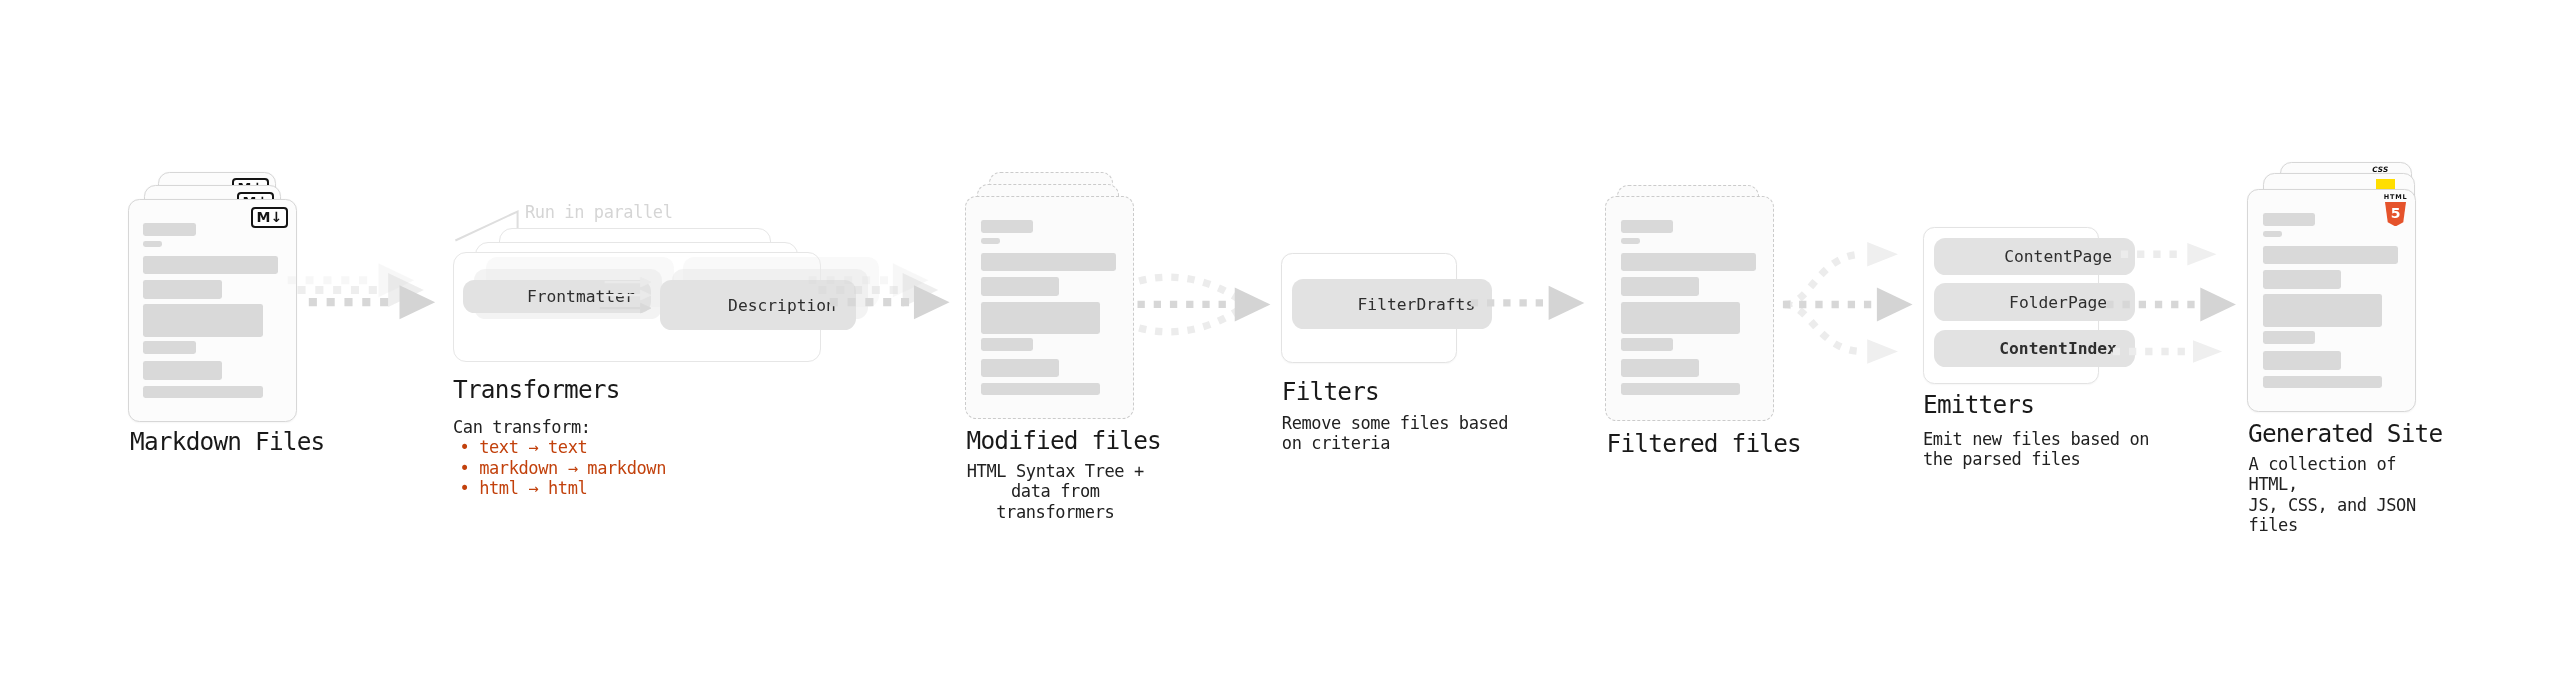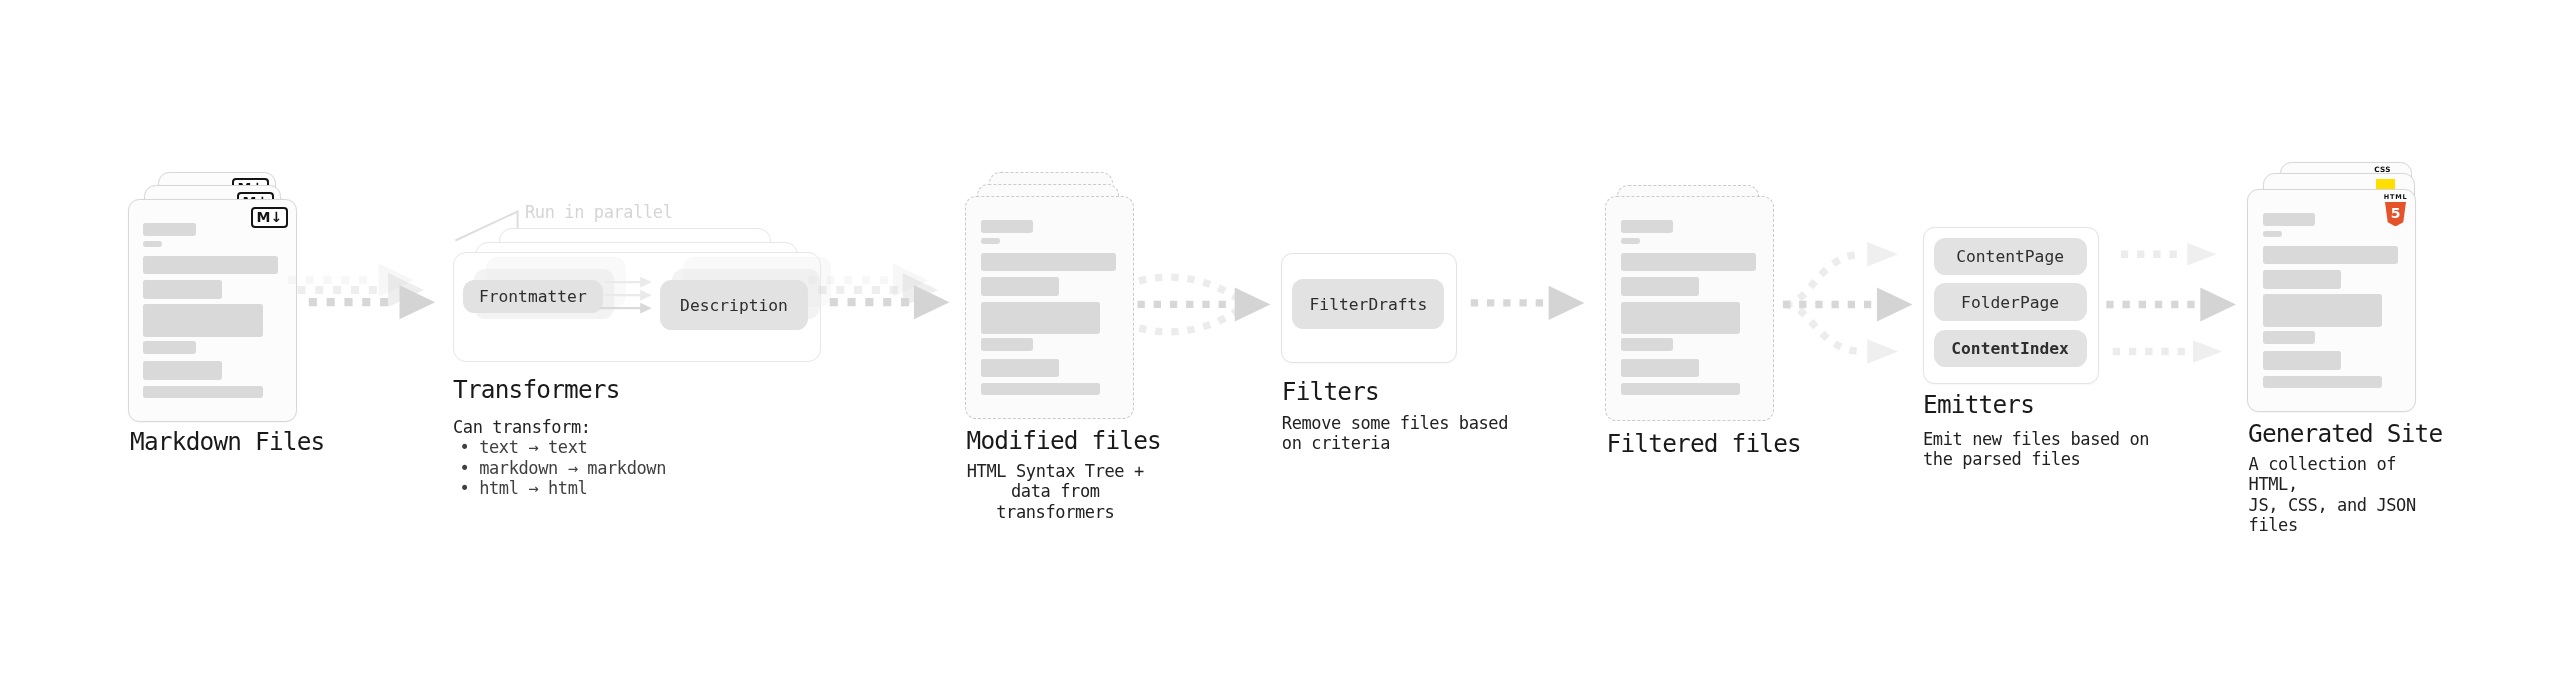--- a/index.html
+++ b/index.html
@@ -17,47 +17,47 @@
   }
   .doc.dashed { border:1.6px dashed #cbcbcb; background:#fbfbfb; box-shadow:none; }
   .skeleton { position:absolute; left:0; right:0; top:0; padding:23px 14.6px 0 14.6px; }
   .bar { background:#d9d9d9; border-radius:2.4px; }
 
   
   .node-title { position:absolute; font-size:24.4px; letter-spacing:-0.8px; color:#191919; white-space:nowrap; }
   .node-sub { position:absolute; font-size:17px; letter-spacing:-0.4px; line-height:20.3px; color:#212121; white-space:pre-line; }
   .note-head { font-size:17px; letter-spacing:-0.4px; line-height:20.3px; color:#212121; }
   .note-list { margin:0; padding:0 0 0 6.5px; list-style:none; }
-  .note-list li { font-size:17px; letter-spacing:-0.4px; line-height:20.3px; color:#404040; white-space:nowrap; }
+  .note-list li { font-size:17px; letter-spacing:-0.4px; line-height:20.3px; color:#c2410c; white-space:nowrap; }
   .note-list li::before { content:"• "; }
 
   
   .pill {
     position:absolute; background:#e2e2e2; border-radius:11.4px;
     display:flex; align-items:center; justify-content:center;
-    font-size:16.3px; color:#2e2e2e; white-space:nowrap;
+    font-size:16.3px; color:#2e2e2e; white-space:nowrap;padding-left:48px;
   }
   .pill.ghost1 { background:#e9e9e9; opacity:0.55; }
   .pill.ghost2 { background:#eeeeee; opacity:0.35; }
 
   
   .frame { position:absolute; border:1.6px solid #e6e6e6; border-radius:13px; background:#ffffff; }
   .outline-box { position:absolute; border:1.6px solid #e3e3e3; border-radius:11.4px; background:#ffffff; box-shadow:0 0.8px 1.6px rgba(0,0,0,0.03); }
 
   .parallel-note { position:absolute; font-size:17px; letter-spacing:-0.4px; color:#d5d5d5; white-space:nowrap; }
 
   
   .md-badge {
     position:absolute; border:2.4px solid #141414; border-radius:4.1px; background:#ffffff;
     font-family:"DejaVu Sans","Liberation Sans",sans-serif; font-weight:bold;
     font-size:14px; line-height:17px; height:17px; padding:0 3.3px; color:#141414;
   }
 
   
-  .css-badge { position:absolute; width:21px; text-align:right; }
+  .css-badge { position:absolute; width:21px; text-align:center;font-style:italic; }
   .css-badge .t { font-family:"DejaVu Sans","Liberation Sans",sans-serif; font-weight:bold; font-size:7.3px; color:#111; letter-spacing:0.4px; }
   .css-badge .u { height:3.3px; background:#2b6bf3; border-radius:0.8px; margin-top:0px; }
   .js-badge { position:absolute; width:18.7px; height:9.8px; background:#ffde00; }
   .h5-badge { position:absolute; width:26px; text-align:center; }
   .h5-badge .lbl { font-family:"DejaVu Sans","Liberation Sans",sans-serif; font-weight:bold; font-size:6.5px; letter-spacing:0.8px; color:#111; }
   .h5-badge .shield {
     width:21px; height:24.4px; margin:0.8px auto 0; background:#e5532b; color:#ffffff;
     clip-path:polygon(0 0,100% 0,87% 83%,50% 100%,13% 83%);
     font-family:"DejaVu Sans","Liberation Sans",sans-serif; font-weight:bold;
     font-size:14px; line-height:23px;

